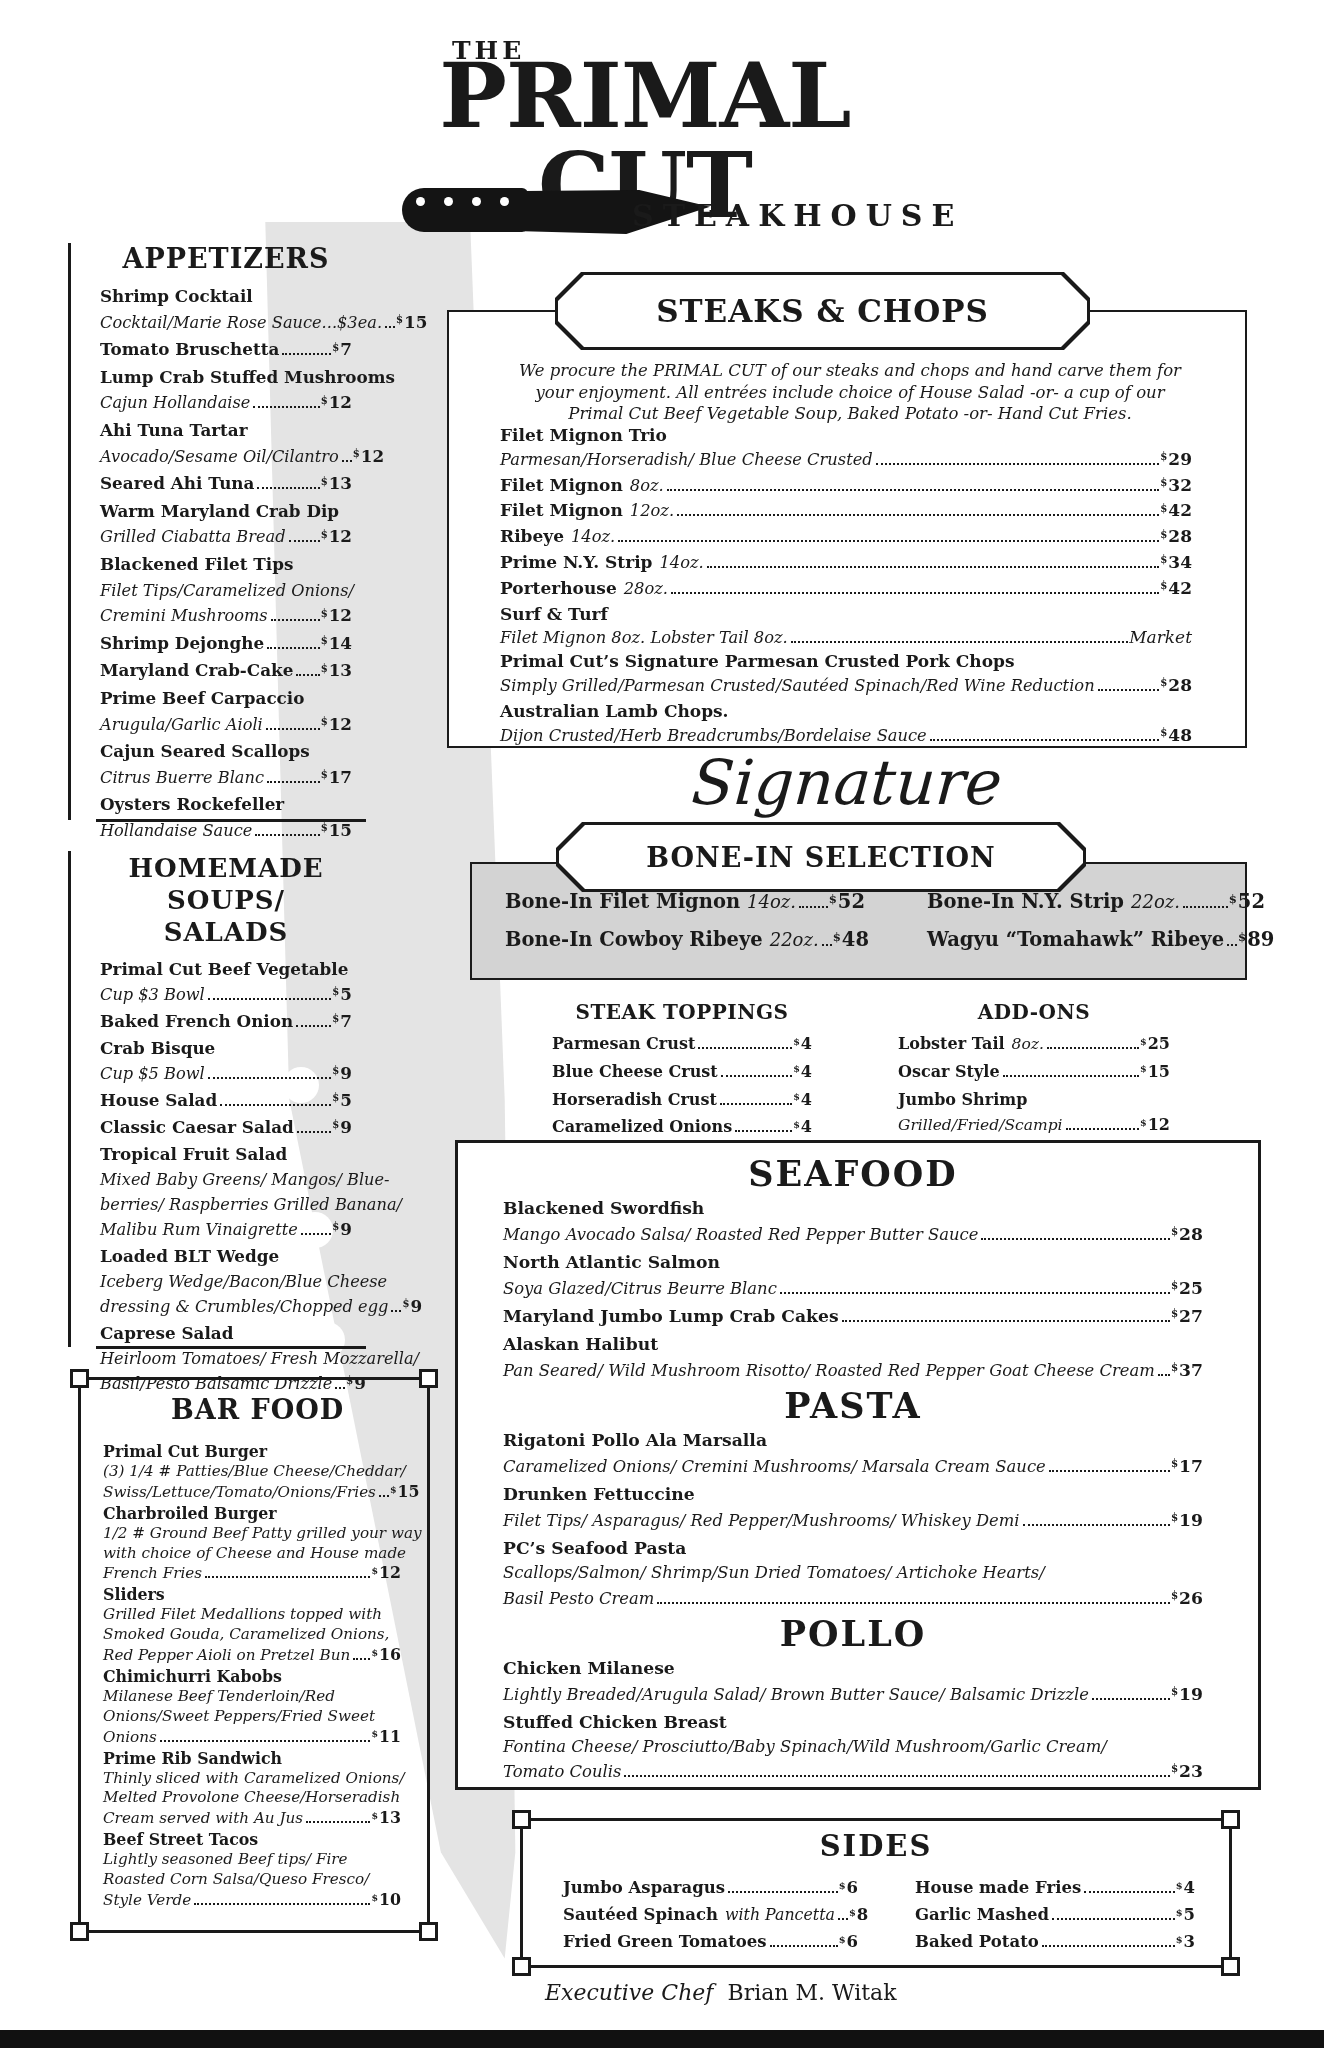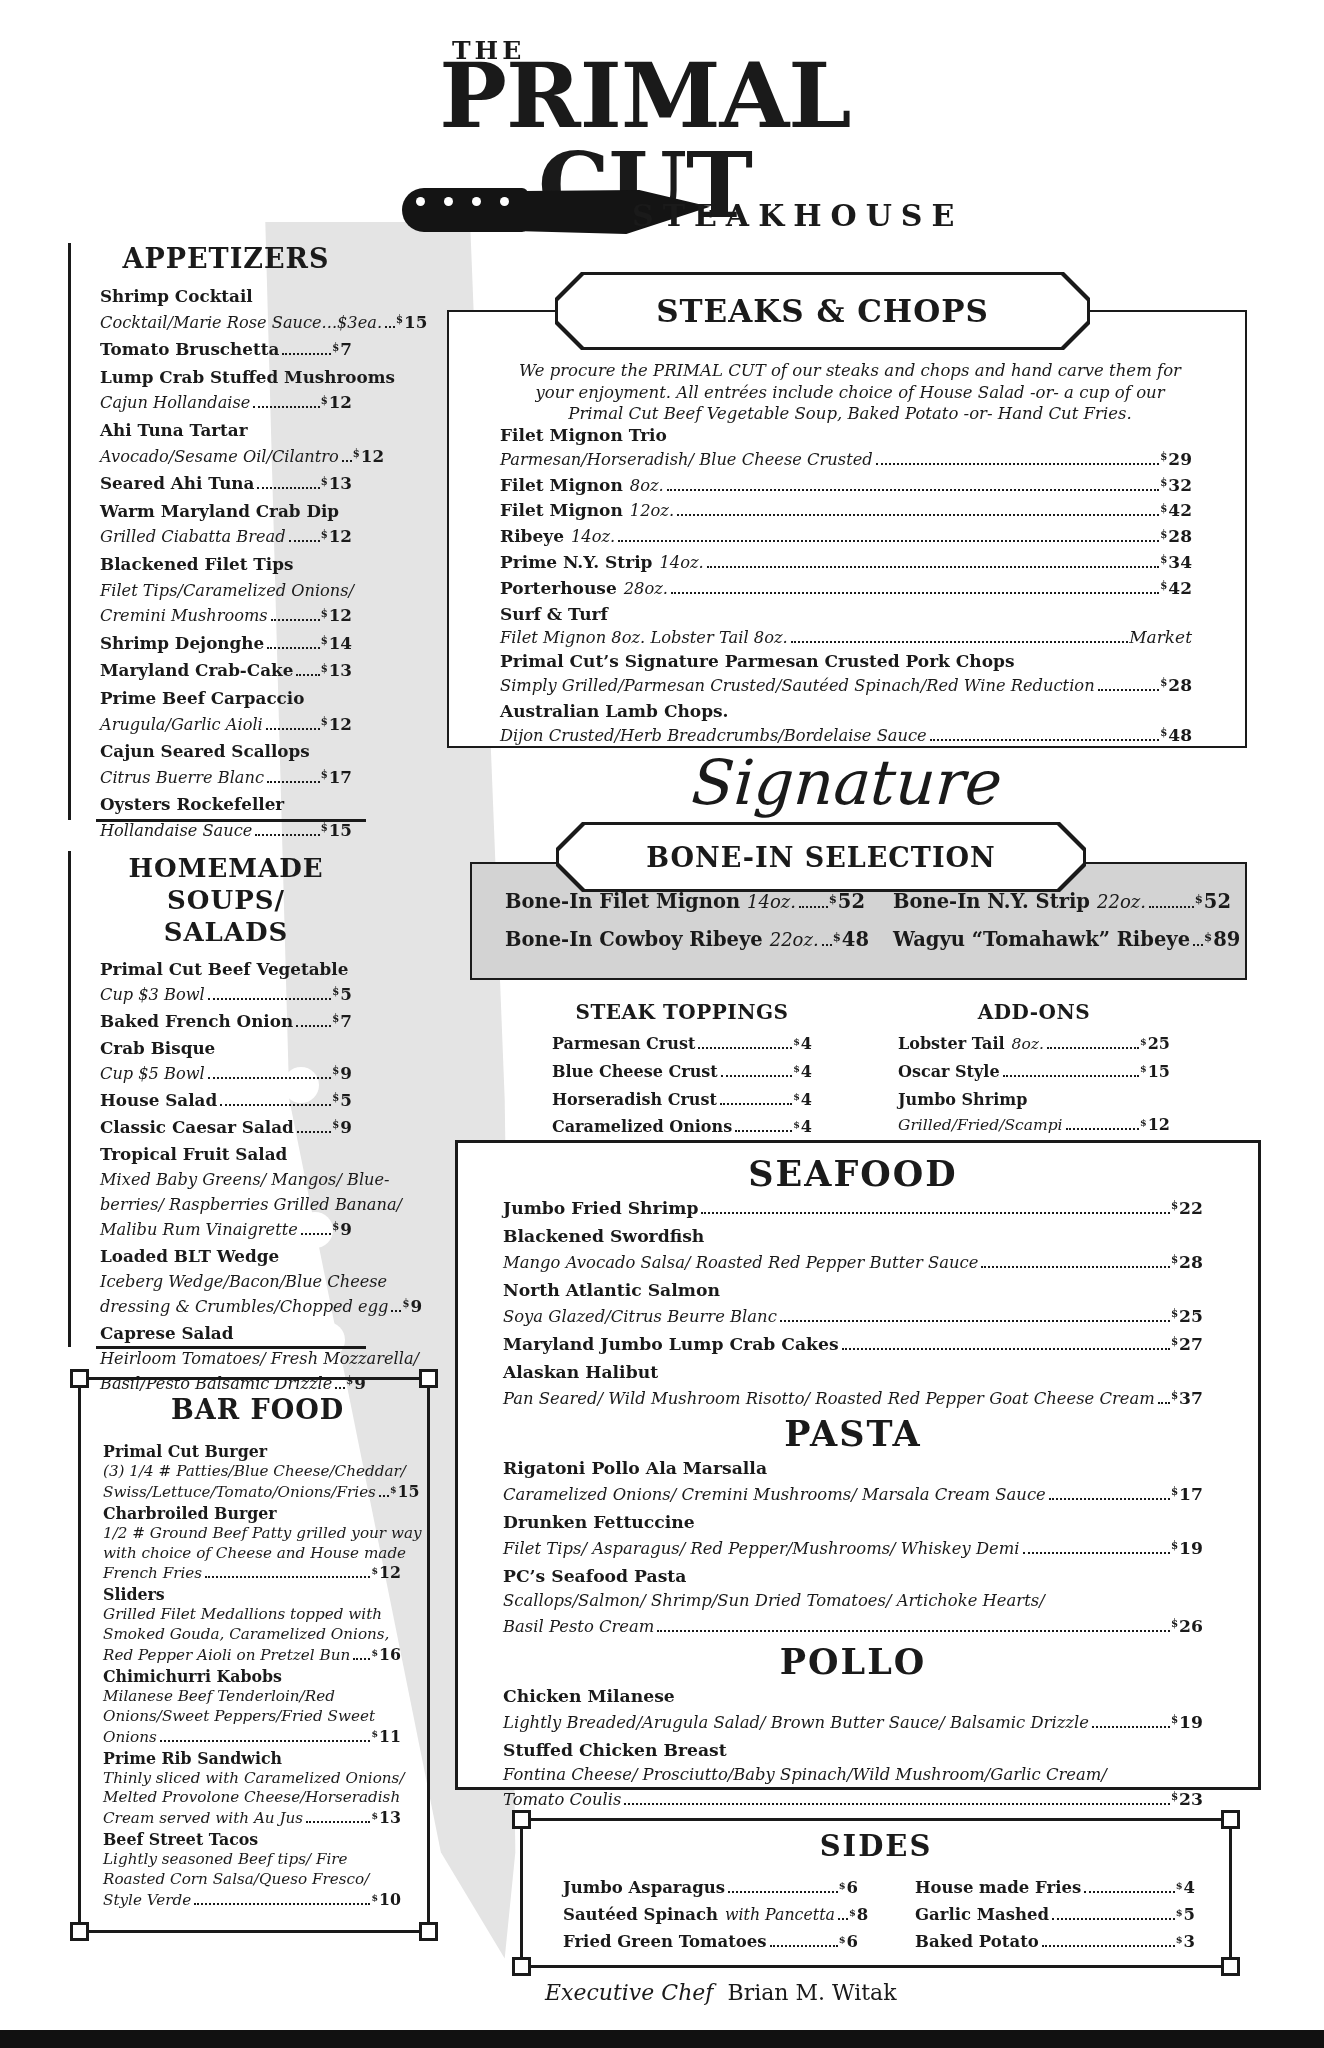--- a/index.html
+++ b/index.html
@@ -77,21 +77,21 @@
 
   .signature{left:647px;top:746px;width:400px;text-align:center;font-size:62px;font-style:italic;
              transform:skewX(-4deg);}
 
   .bonein-panel{left:470px;top:862px;width:773px;height:114px;background:var(--panel);border:2px solid var(--ink);}
   .bone-banner{left:556px;top:822px;width:530px;height:70px;}
   .bone-banner .inner{font-size:27px;letter-spacing:1px;}
   .bone-col .row{font-size:19.5px;line-height:36px;}
   .bone-col .i{font-size:18px;}
   .bone-l{left:505px;top:884px;width:360px;}
-  .bone-r{left:893px;top:884px;width:338px;}
+  .bone-r{left:927px;top:884px;width:338px;}
 
   .top-head{font-weight:bold;text-align:center;font-size:20px;letter-spacing:.5px;margin-bottom:7px;}
   .topcol .row{font-size:16px;line-height:25.8px;}
   .topcol .i{font-size:15.5px;}
   .toppings{left:552px;top:1000px;width:260px;}
   .addons{left:898px;top:1000px;width:272px;}
 
   .seabox{left:455px;top:1140px;width:792px;height:644px;border:3px solid var(--ink);background:var(--paper);padding-left:8px;}
   .seabox .inner-pad{position:absolute;left:45px;right:55px;top:10px;}
   .seabox .sec-title{font-size:35px;font-weight:bold;text-align:center;letter-spacing:2px;line-height:42px;}
@@ -558,25 +558,20 @@
           <span class="price"><span class="cur">$</span><span class="val">12</span></span>
         </div>
       </div>
   </div>
 
   <div class="abs seabox">
     <div class="inner-pad">
       <div class="sec-title">SEAFOOD</div>
       <div>
           <div class="row">
-            <span class="b">Jumbo Fried Shrimp</span>
-            <span class="dots"></span>
-            <span class="price"><span class="cur">$</span><span class="val">22</span></span>
-          </div>
-          <div class="row">
             <span class="b">Blackened Swordfish</span>
           </div>
           <div class="row">
             <span class="i">Mango Avocado Salsa/ Roasted Red Pepper Butter Sauce</span>
             <span class="dots"></span>
             <span class="price"><span class="cur">$</span><span class="val">28</span></span>
           </div>
           <div class="row">
             <span class="b">North Atlantic Salmon</span>
           </div>

